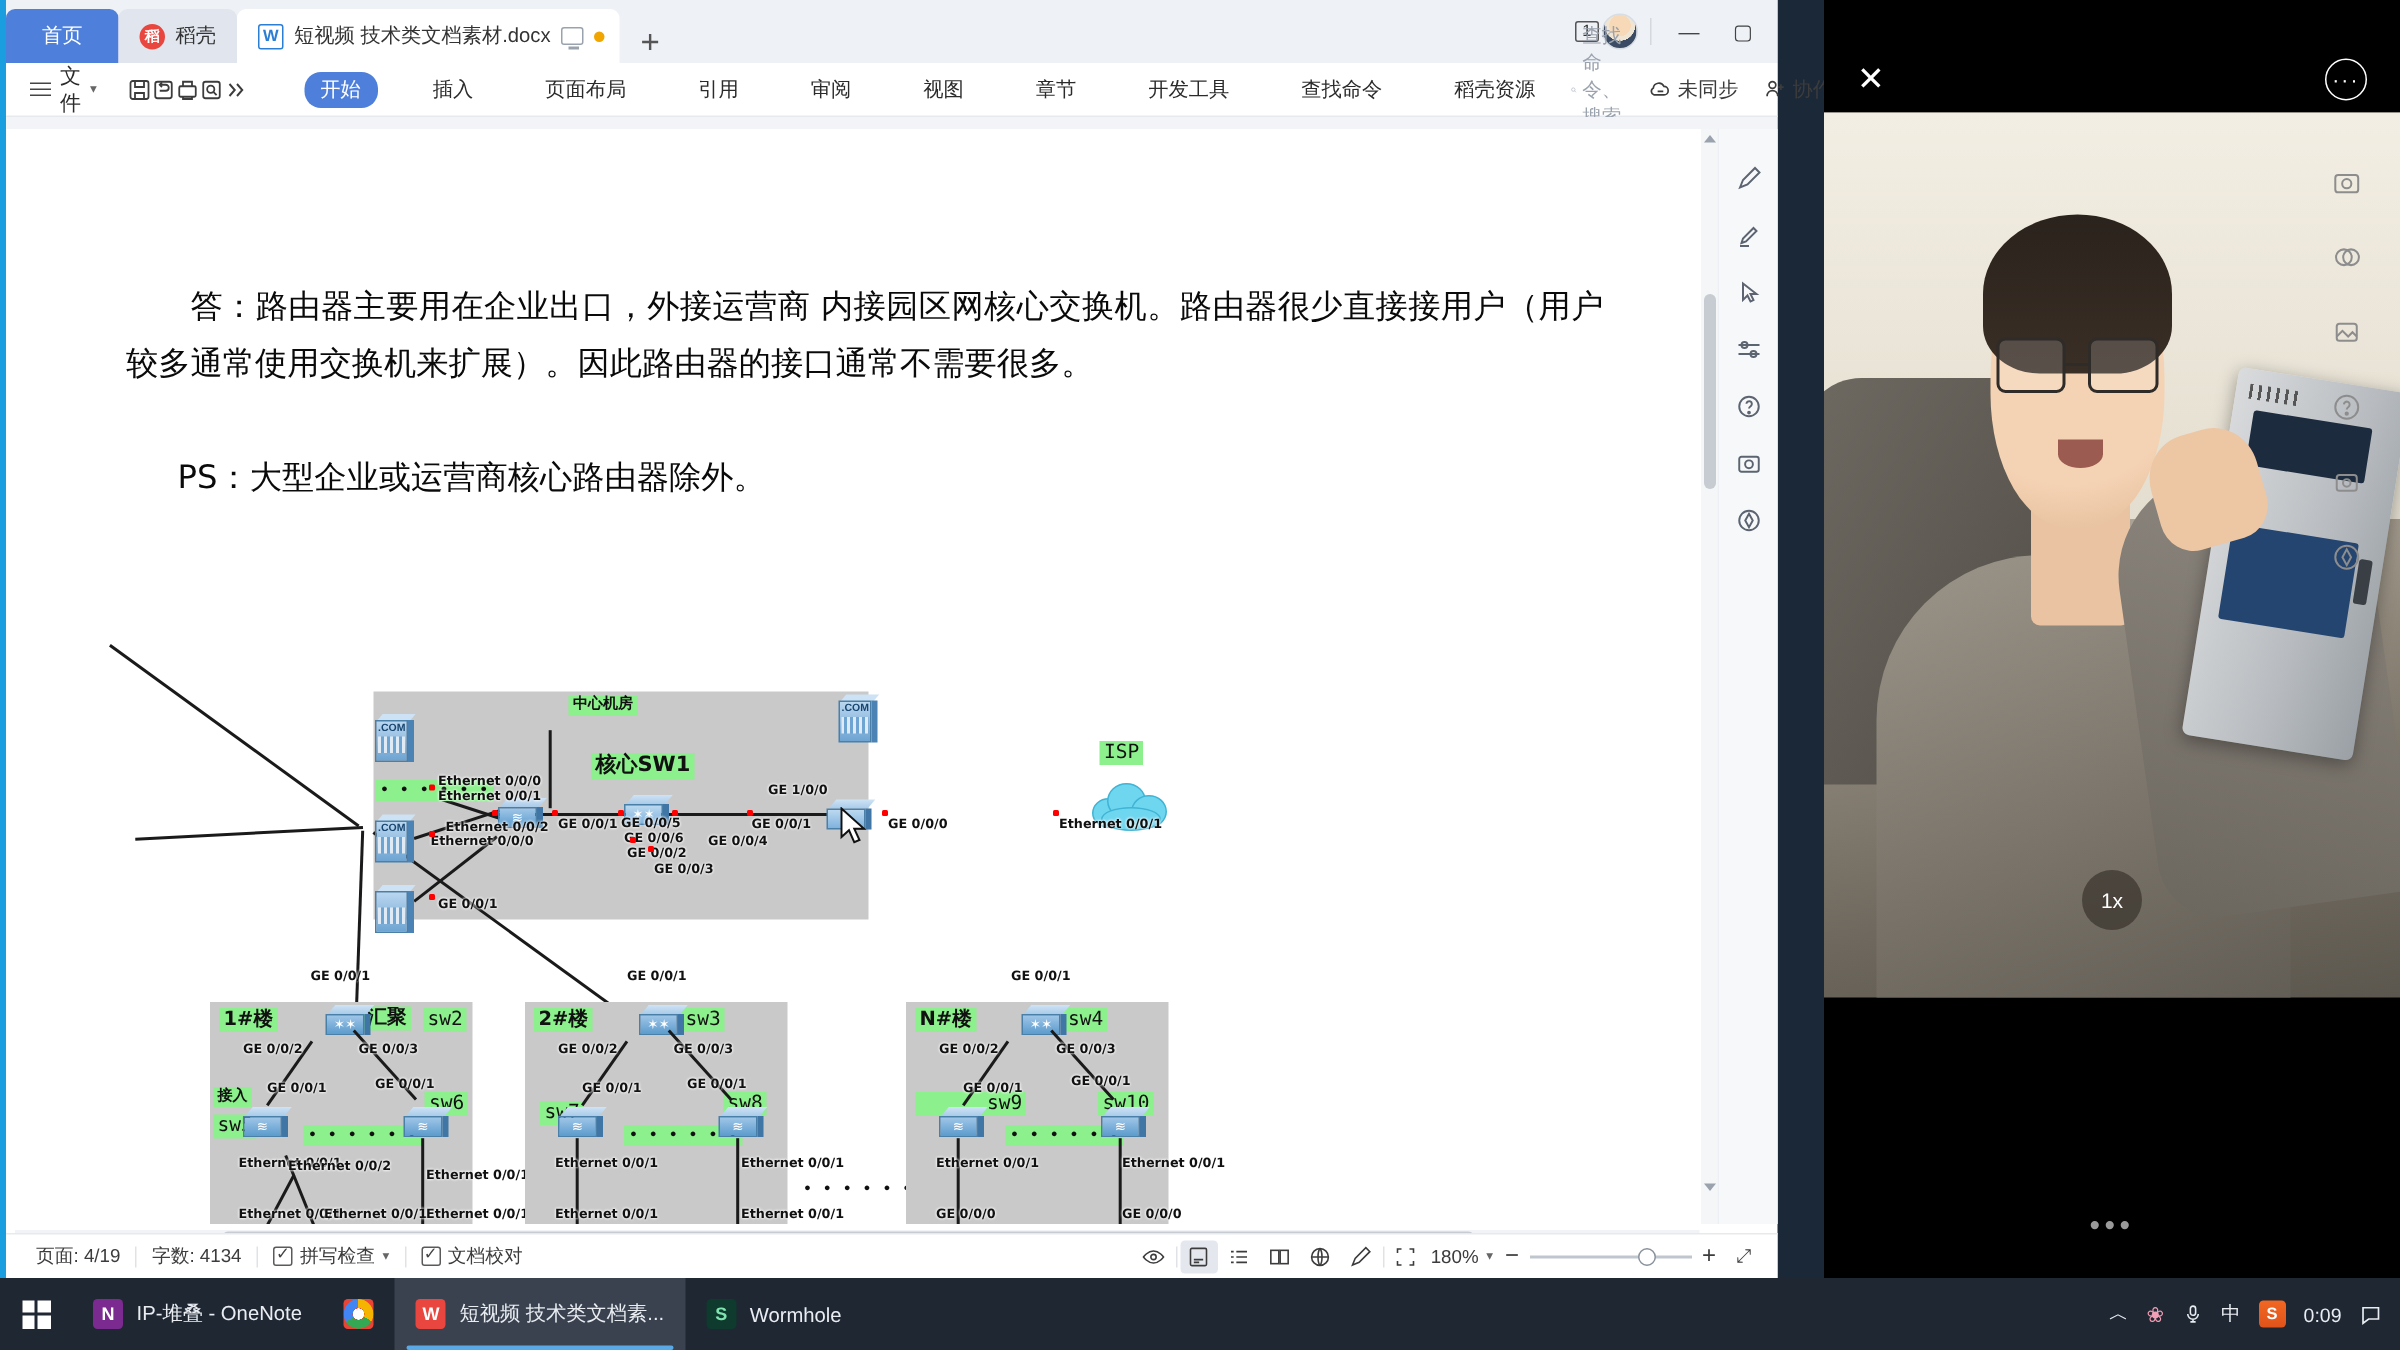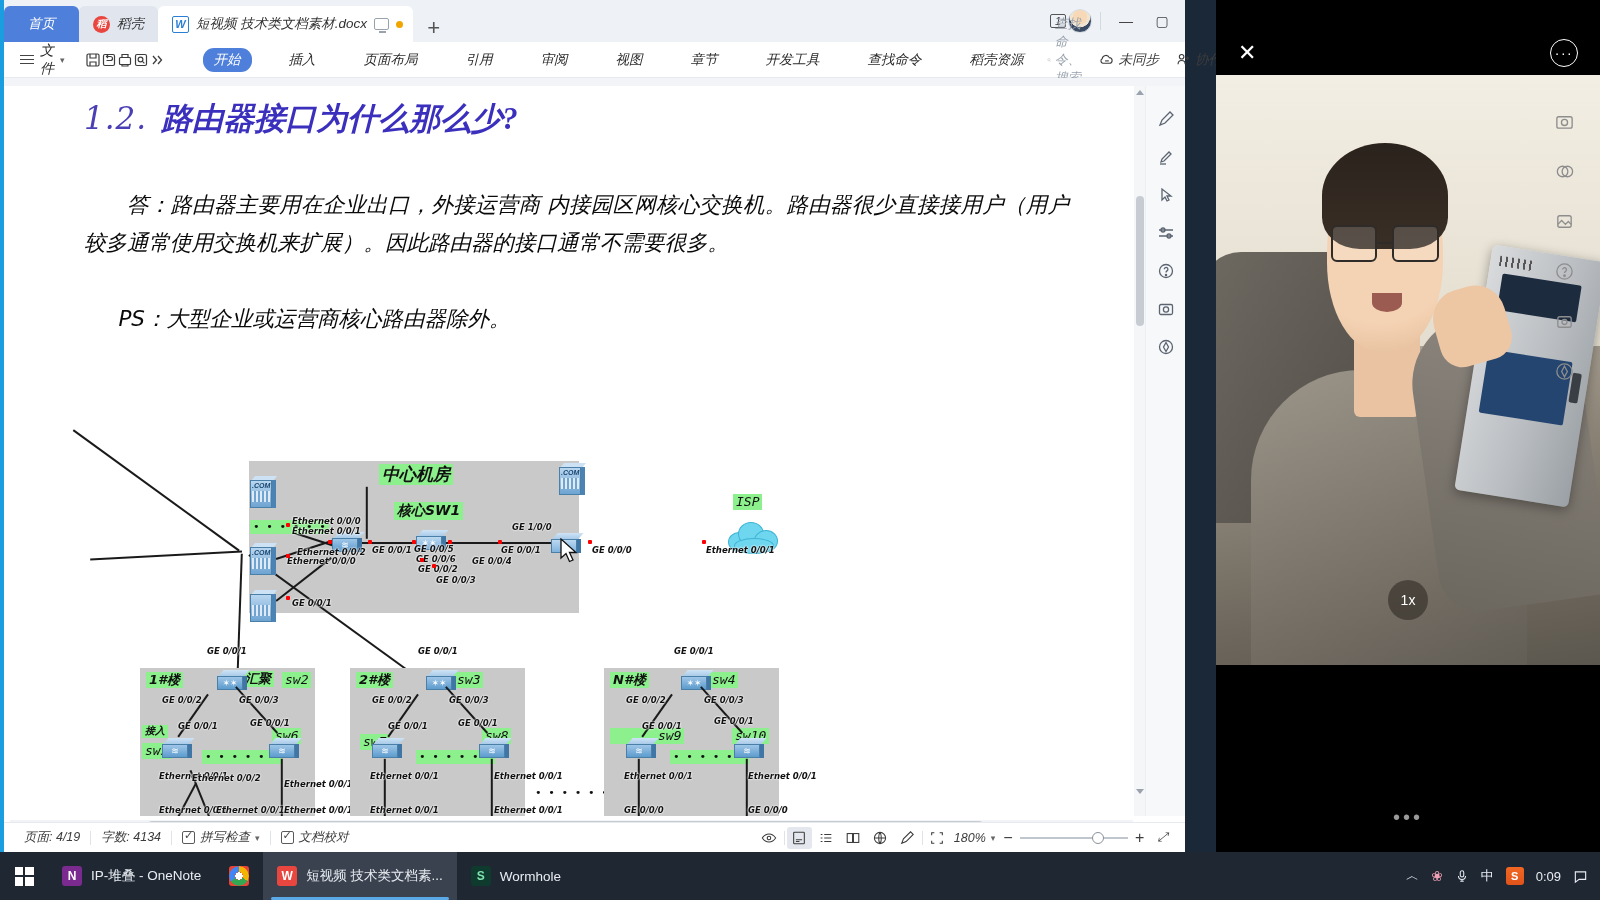--- a/index.html
+++ b/index.html
@@ -9,21 +9,20 @@
     background:#1b2838;
     font-size:13px;
     -webkit-font-smoothing:antialiased;
   }
   #app { position:relative; width:1600px; height:900px; }
 
   
   .wps-window{
     position:absolute; left:0; top:0; width:1185px; height:852px;
     background:#fff;
-    font-style:italic;
   }
   .accent-strip{
     position:absolute; left:0; top:0; width:4px; height:852px;
     background:#1a9ee0;
   }
 
   
   .tabbar{
     position:absolute; left:4px; top:0; right:0; height:42px;
     background:#eef1f6;
@@ -430,31 +429,28 @@
         <span class="ract">⋮</span>
         <span class="ract">⌄</span>
       </div>
     </div>
 
     <div class="rulerstrip"></div>
 
     <div class="docarea">
       <div class="page">
 
-        <h1 class="doc-h1">
-          <span class="num">1.2.</span><span class="t">路由器接口为什么那么少?</span>
-        </h1>
 
         <p class="doc-p p2">PS：大型企业或运营商核心路由器除外。</p>
         <p class="doc-p p1">答：路由器主要用在企业出口，外接运营商 内接园区网核心交换机。路由器很少直接接用户（用户较多通常使用交换机来扩展）。因此路由器的接口通常不需要很多。</p>
 
         <div class="diagram">
 
           <div class="dbox" style="left:195px;top:93px;width:330px;height:152px;"></div>
-          <div class="glabel cn" style="left:325px;top:96px;font-size:17px;">中心机房</div>
+          <div class="glabel cn" style="left:325px;top:96px;font-size:10px;">中心机房</div>
           <div class="glabel cn" style="left:340px;top:134px;font-size:14px;">核心SW1</div>
 
           <div class="line" style="left:272px;top:174px;width:246px;"></div>
 
           <div class="line" style="left:222px;top:158px;width:60px;transform:rotate(18deg);"></div>
           <div class="line" style="left:222px;top:190px;width:60px;transform:rotate(-18deg);"></div>
           <div class="line" style="left:222px;top:232px;width:70px;transform:rotate(-38deg);"></div>
 
           <div class="line" style="left:313px;top:118px;width:52px;transform:rotate(90deg);"></div>
 
@@ -555,21 +551,21 @@
               <path d="M1 1 L1 20 L6 15.5 L9.5 23.5 L13 22 L9.5 14.5 L16 14.5 Z" fill="#fff" stroke="#111" stroke-width="1.3"></path>
             </svg>
           </div>
 
           <div class="dbox" style="left:86px;top:300px;width:175px;height:190px;"></div>
           <div class="glabel cn" style="left:92px;top:304px;font-size:13px;">1#楼</div>
           <div class="glabel cn" style="left:188px;top:303px;font-size:13px;">汇聚</div>
           <div class="glabel" style="left:228px;top:304px;">sw2</div>
           <div class="glabel cn" style="left:88px;top:357px;font-size:10px;">接入</div>
           <div class="glabel" style="left:88px;top:375px;">sw5</div>
-          <div class="glabel" style="left:218px;top:360px;">sw6</div>
+          <div class="glabel" style="left:229px;top:360px;">sw6</div>
           <div class="glabel" style="left:148px;top:382px;font-size:11px;">• • • • • •</div>
 
           <div class="sw3d" style="left:163px;top:302px;">
             <div class="top"></div>
               <div class="front"></div>
               <div class="side"></div>
               <div class="glyph">✶✶</div>
           </div>
           <div class="sw3d" style="left:108px;top:370px;">
             <div class="top"></div>

